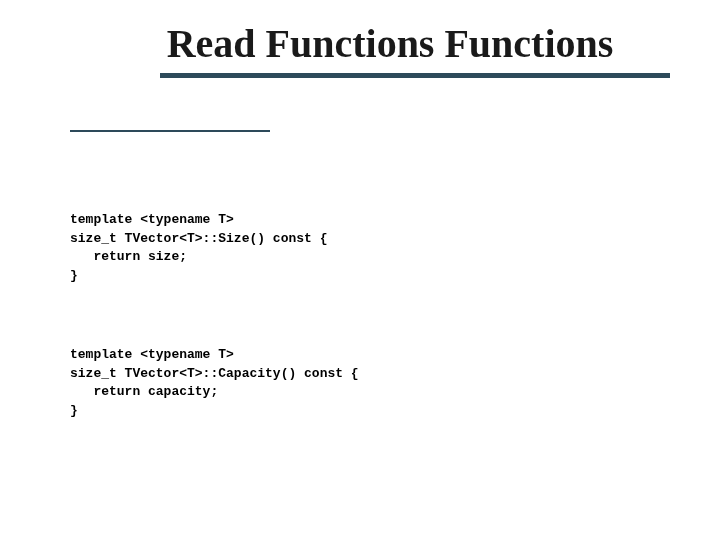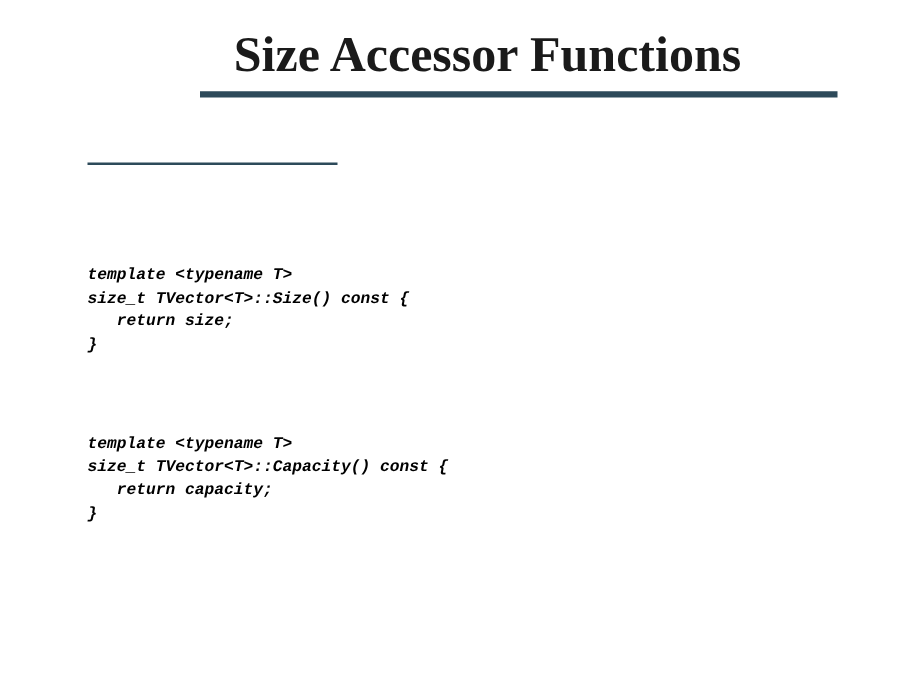--- a/index.html
+++ b/index.html
@@ -45,32 +45,31 @@
     height: 60px;
   }
   .code-area {
     margin-top: 4px;
     font-family: "Courier New", Courier, monospace;
     font-weight: bold;
     font-size: 13px;
     line-height: 1.45;
     color: #000;
     white-space: pre;
-    font-style: italic;
   }
   .code-block {
     margin-bottom: 22px;
   }
 </style>
 </head>
 <body>
 
 <div class="slide">
   <div class="title-block">
-    <h1 class="title">Size Accessor Functions</h1>
+    <h1 class="title">Read Functions Functions</h1>
     <div class="rules-wrap">
       <div class="rule-thick"></div>
       <div class="rule-thin"></div>
     </div>
   </div>
   <div class="code-area">
     <div class="code-block">template &lt;typename T&gt;
 size_t TVector&lt;T&gt;::Size() const {
    return size;
 }</div>

